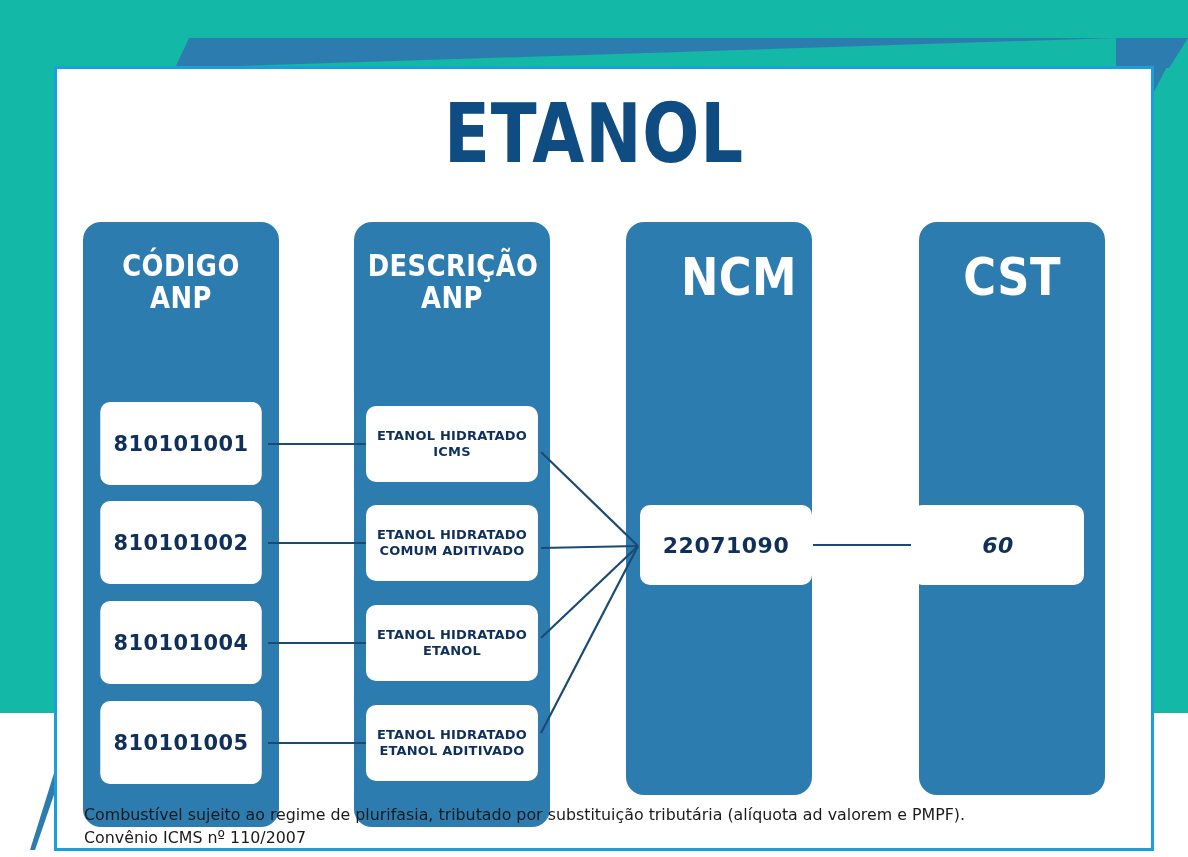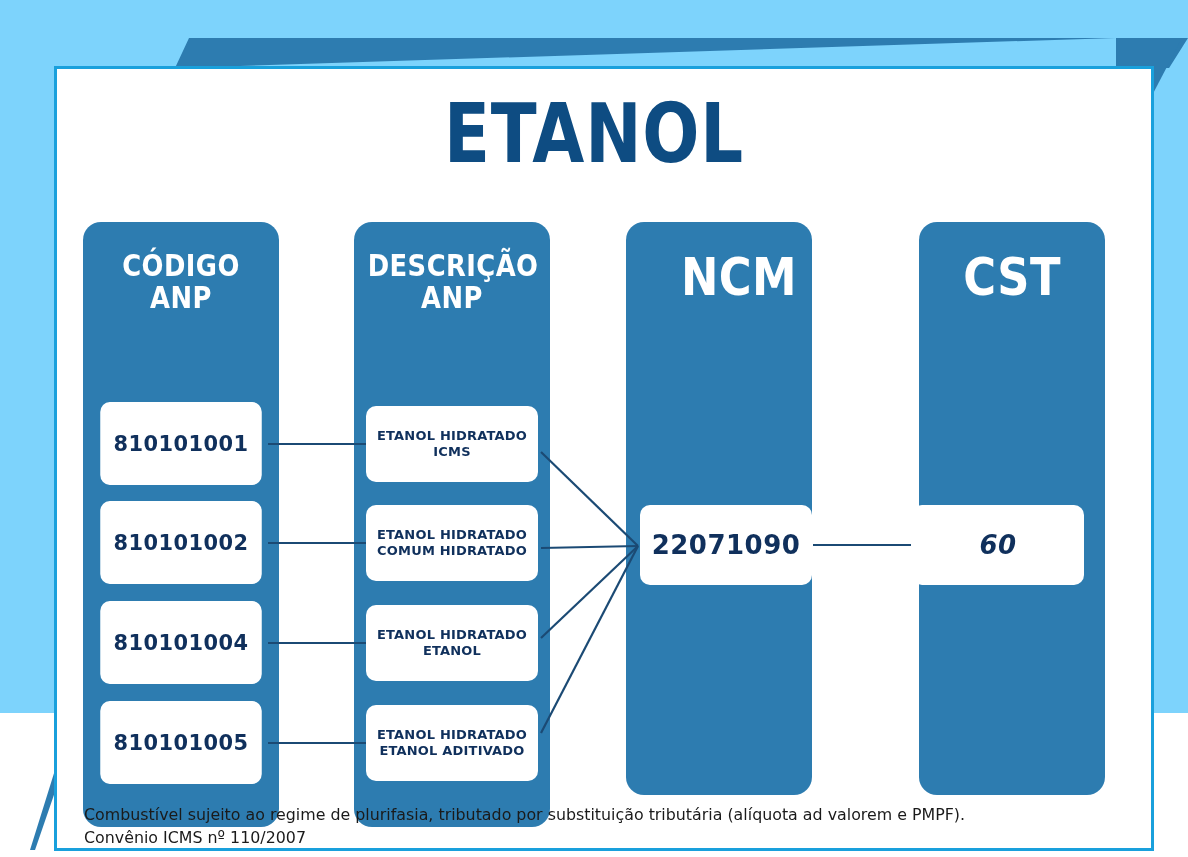--- a/index.html
+++ b/index.html
@@ -9,21 +9,21 @@
     height: 857px;
     background: #ffffff;
     font-family: "Liberation Sans", sans-serif;
     overflow: hidden;
   }
 
   #stage {
     position: relative;
     width: 1188px;
     height: 713px;
-    background: #7dd3fc;
+    background: #14b8a6;
   }
 
   
   .banner {
     position: absolute;
     left: 175px;
     top: 38px;
     width: 1013px;
     height: 30px;
     background: #2D7CB0;
@@ -100,21 +100,21 @@
     display: flex;
     align-items: center;
     justify-content: center;
     text-align: center;
     color: #10305C;
     font-family: "DejaVu Sans", sans-serif;
     font-weight: bold;
   }
   .cell.code { font-size: 22px; letter-spacing: 0.5px; transform: scaleX(0.95); }
   .cell.desc { font-size: 13px; line-height: 1.25; letter-spacing: 0.2px; padding: 0 8px; }
-  .cell.big  { font-size: 26px; letter-spacing: 0.5px; }
+  .cell.big  { font-size: 22px; letter-spacing: 0.5px; }
 
   
   #col-codigo { left: 83px;  top: 222px; width: 196px; height: 605px; }
   #col-descr  { left: 354px; top: 222px; width: 196px; height: 605px; }
   #col-ncm    { left: 626px; top: 222px; width: 186px; height: 573px; padding-left: 40px; }
   #col-cst    { left: 899px; top: 222px; width: 186px; height: 573px; margin-left: 20px; }
 
   
   #links {
     position: absolute;
@@ -170,21 +170,21 @@
   </div>
   <div class="cell desc" style="left:366px; top:406px; width:172px; height:76px;">
     <div>
       <span>ETANOL HIDRATADO</span><br>
       <span>ICMS</span>
     </div>
   </div>
   <div class="cell desc" style="left:366px; top:505px; width:172px; height:76px;">
     <div>
       <span>ETANOL HIDRATADO</span><br>
-      <span>COMUM HIDRATADO</span>
+      <span>COMUM ADITIVADO</span>
     </div>
   </div>
   <div class="cell desc" style="left:366px; top:605px; width:172px; height:76px;">
     <div>
       <span>ETANOL HIDRATADO</span><br>
       <span>ETANOL</span>
     </div>
   </div>
   <div class="cell desc" style="left:366px; top:705px; width:172px; height:76px;">
     <div>

